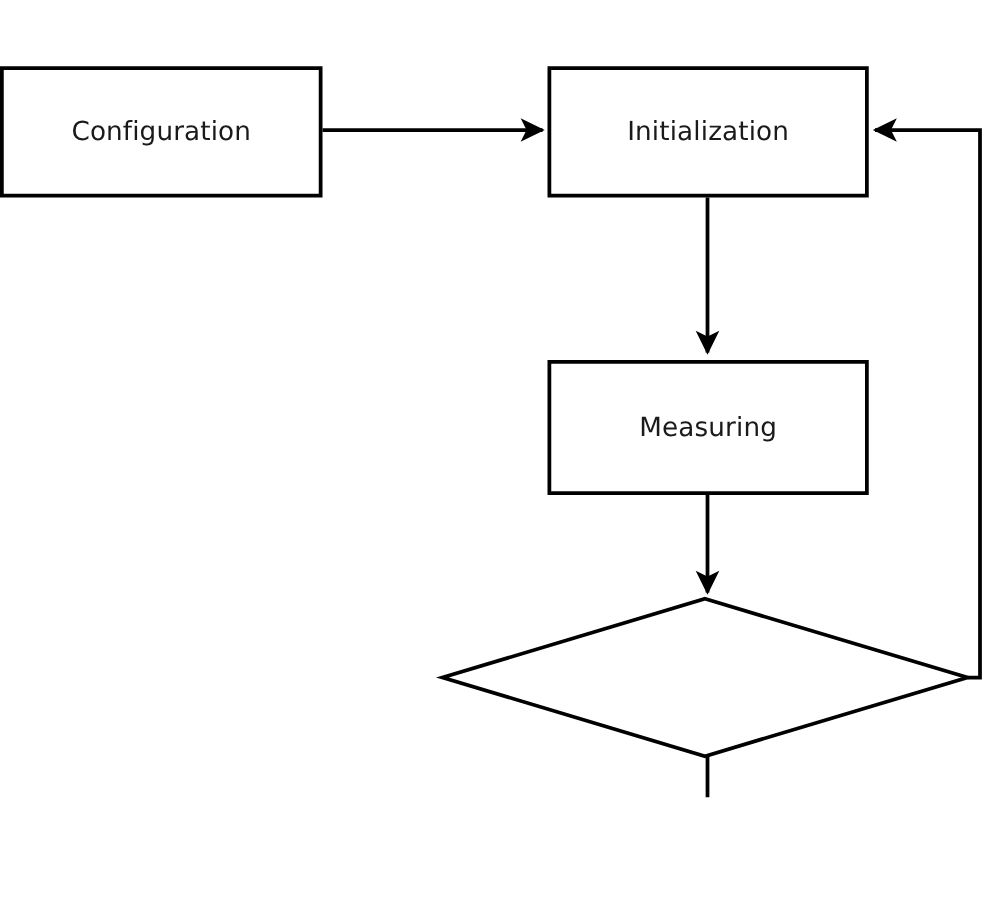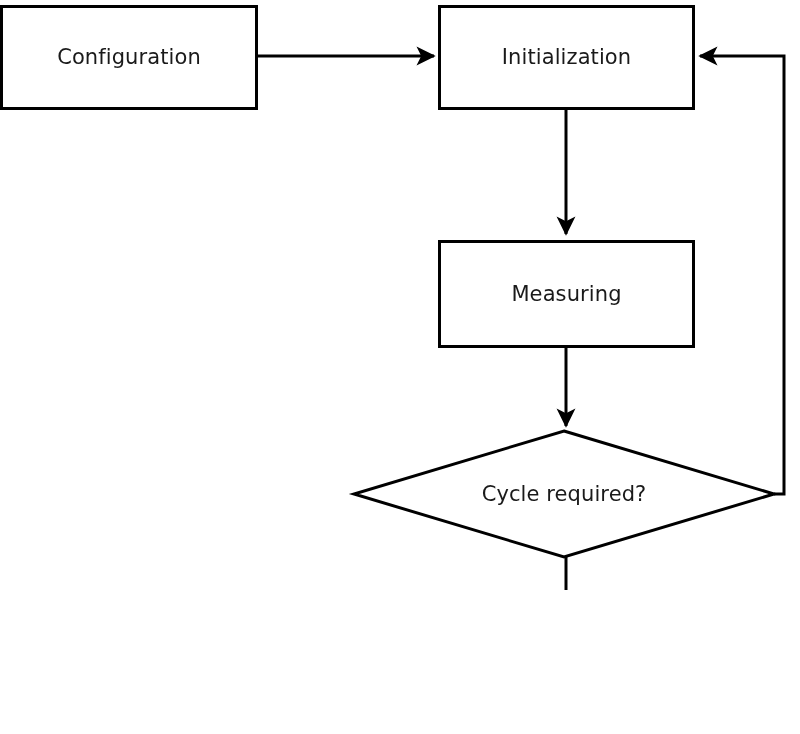--- a/index.html
+++ b/index.html
@@ -10,20 +10,21 @@
   }
   body {
     font-family: "DejaVu Sans", "Liberation Sans", sans-serif;
   }
   #flowchart-canvas {
     position: relative;
     width: 800px;
     height: 590px;
     background: #ffffff;
     overflow: hidden;
+    margin-top: 48px;
   }
   #flow-svg {
     position: absolute;
     left: 0;
     top: 0;
     width: 800px;
     height: 734px;
     display: block;
   }
   .node-label {
@@ -80,16 +81,15 @@
     <path d="M 774 494 L 784 494 L 784 56 L 700 56" fill="none" stroke="#000000" stroke-width="3" stroke-linejoin="miter" marker-end="url(#arrow-head)"></path>
 
   </svg>
 
   <div class="node-label lbl-configuration">Configuration</div>
 
   <div class="node-label lbl-initialization">Initialization</div>
 
   <div class="node-label lbl-measuring">Measuring</div>
 
-  <div class="node-label lbl-decision">Cycle required?</div>
 
 
 </div>
 
 </body></html>

